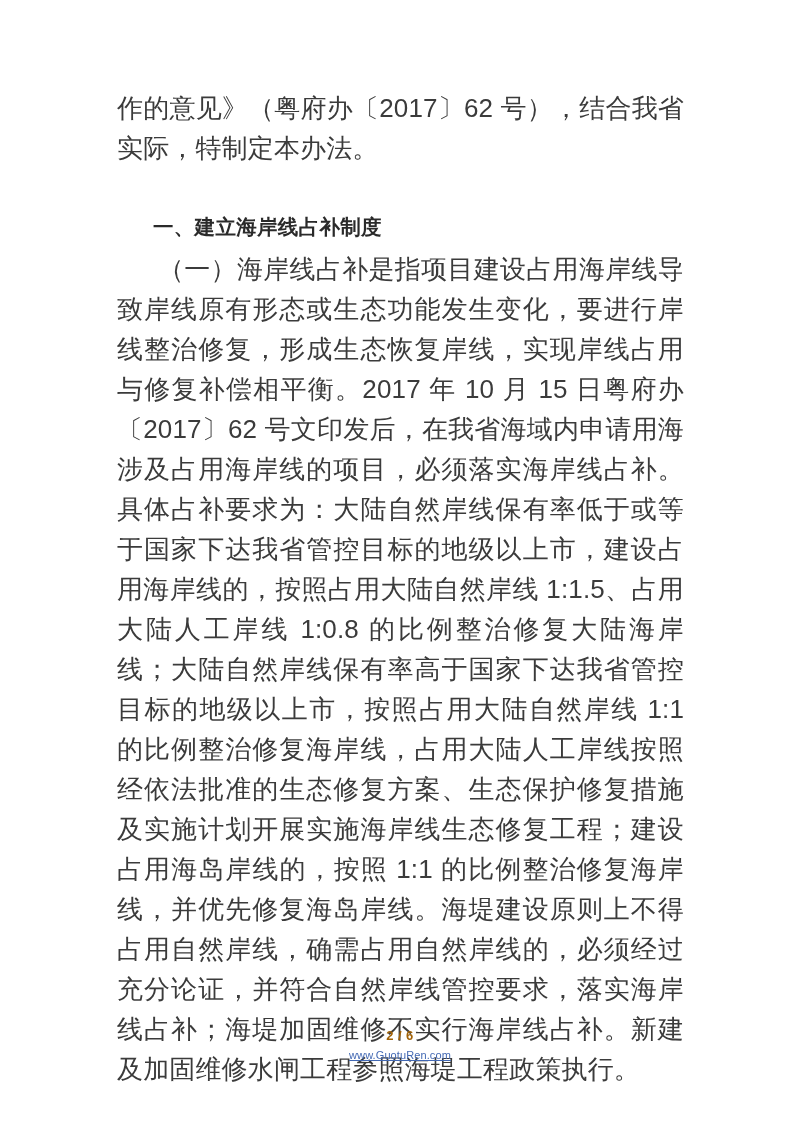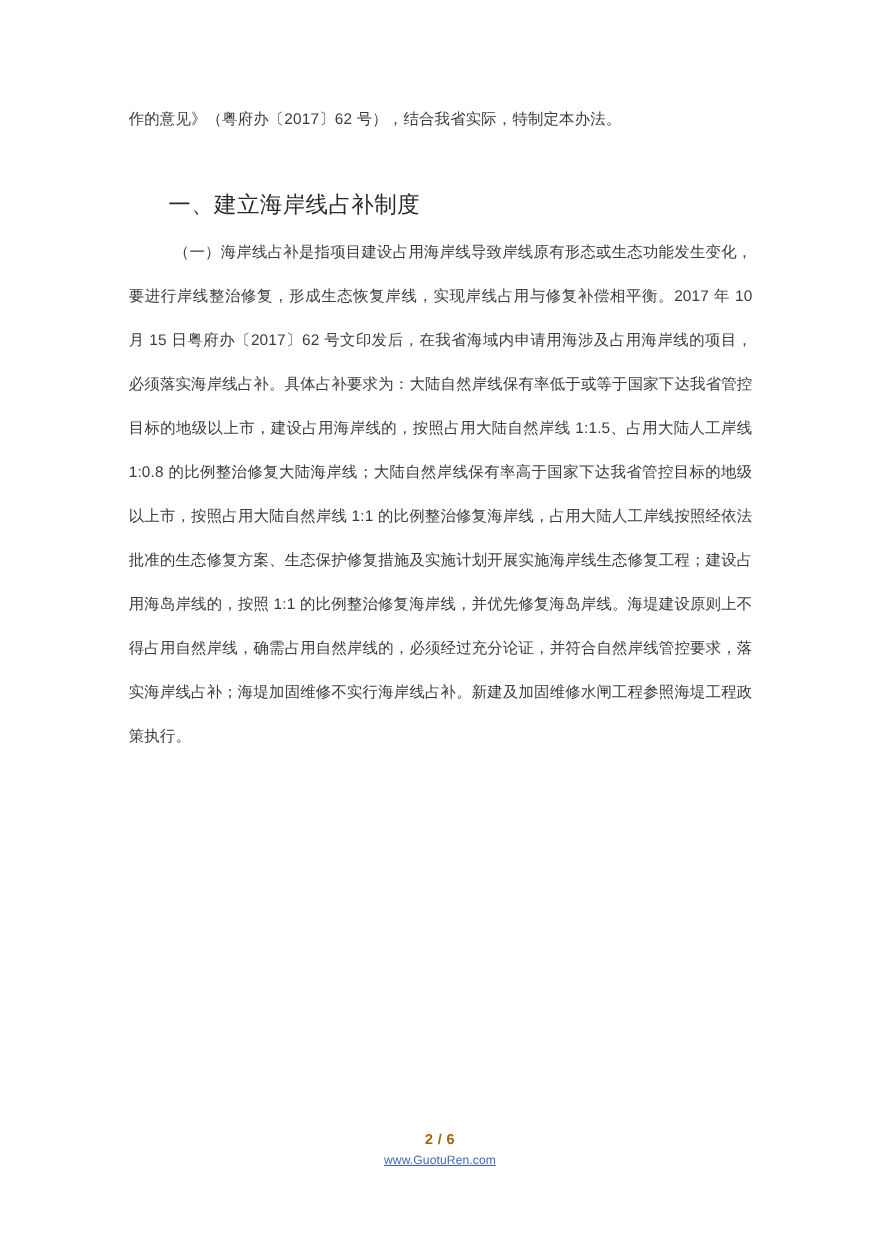--- a/index.html
+++ b/index.html
@@ -21,40 +21,40 @@
   }
   .content {
     position: absolute;
     left: 117px;
     top: 88px;
     width: 567px;
   }
   .para {
     margin: 0;
     color: #3b3b3b;
-    font-size: 14px;
+    font-size: 26px;
     line-height: 40px;
     text-align: justify;
     text-justify: inter-ideograph;
     letter-spacing: 0.15px;
     font-weight: 400;
     word-break: break-all;
   }
   .para.continued {
     text-indent: 0;
   }
   .para.indent2 {
     text-indent: 41px;
   }
   .heading {
     margin: 0;
     color: #2a2a2a;
     font-size: 20.5px;
     line-height: 40px;
-    font-weight: 400;
+    font-weight: 700;
     text-indent: 36px;
     letter-spacing: 0.3px;
   }
   .gap-after-first {
     height: 39px;
   }
   .gap-after-heading {
     height: 2px;
   }
   .footer {

